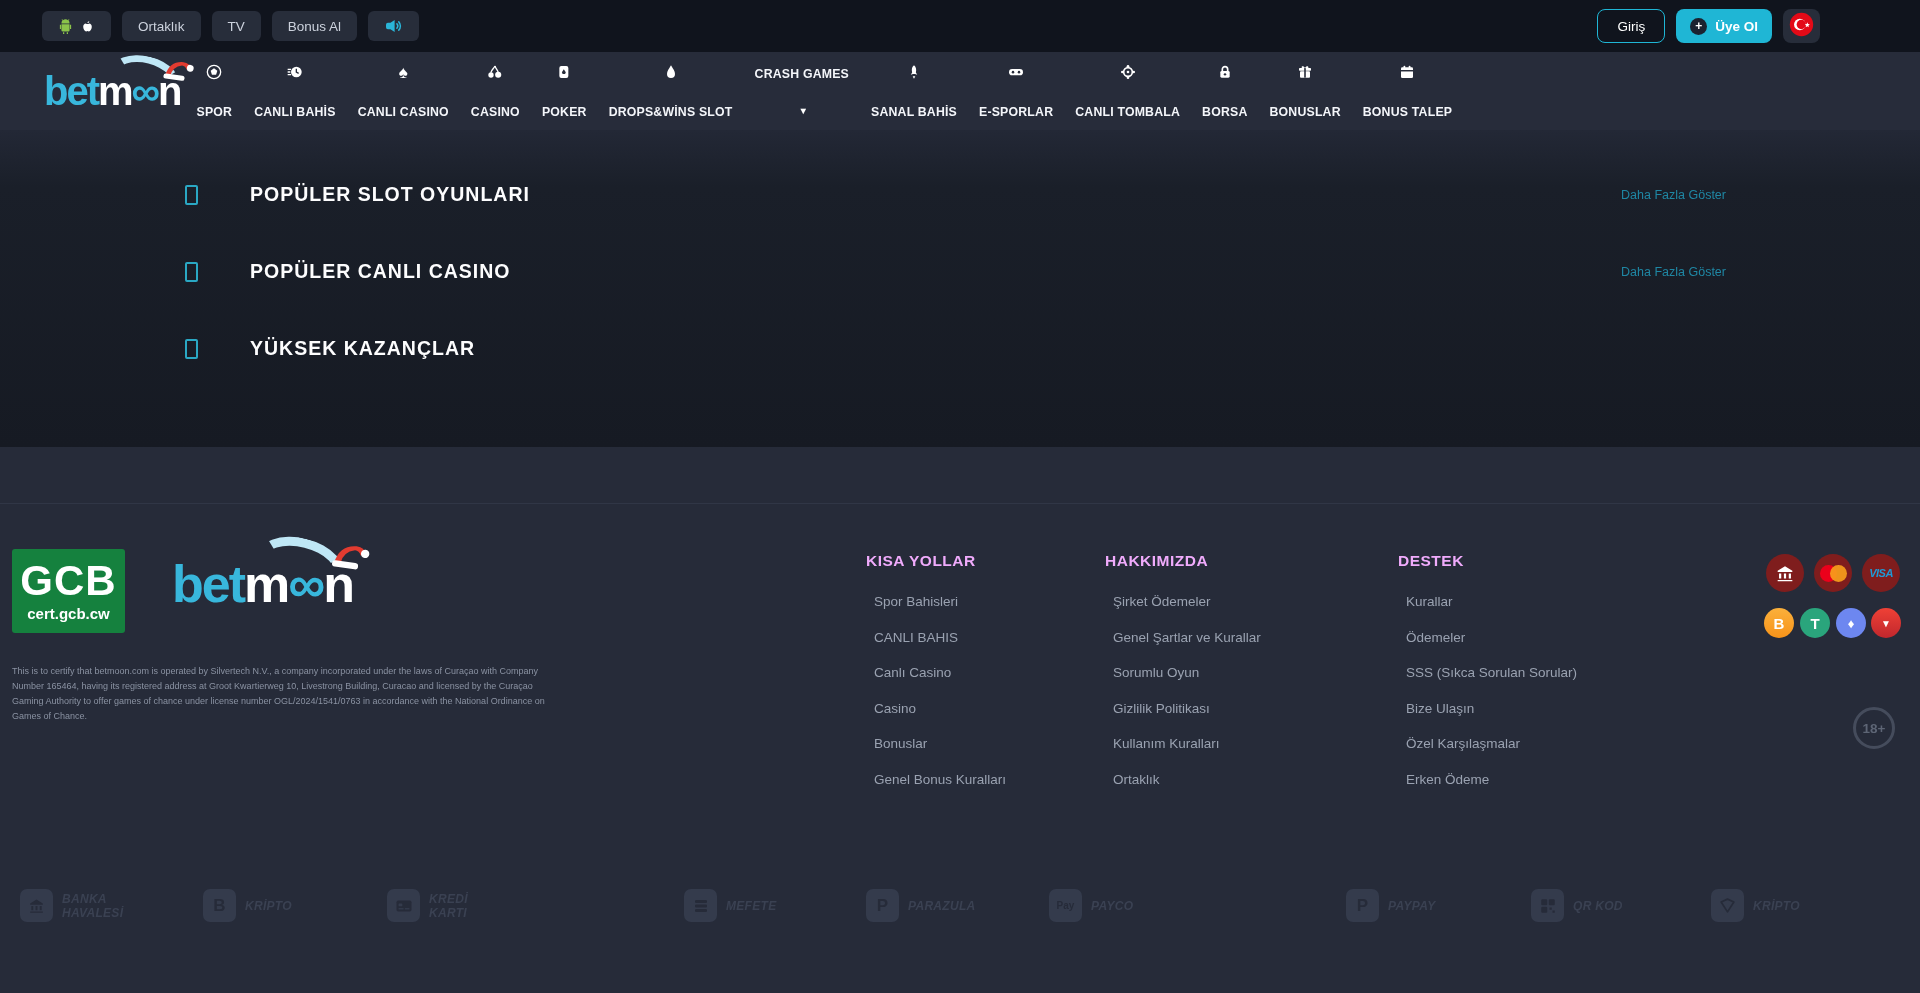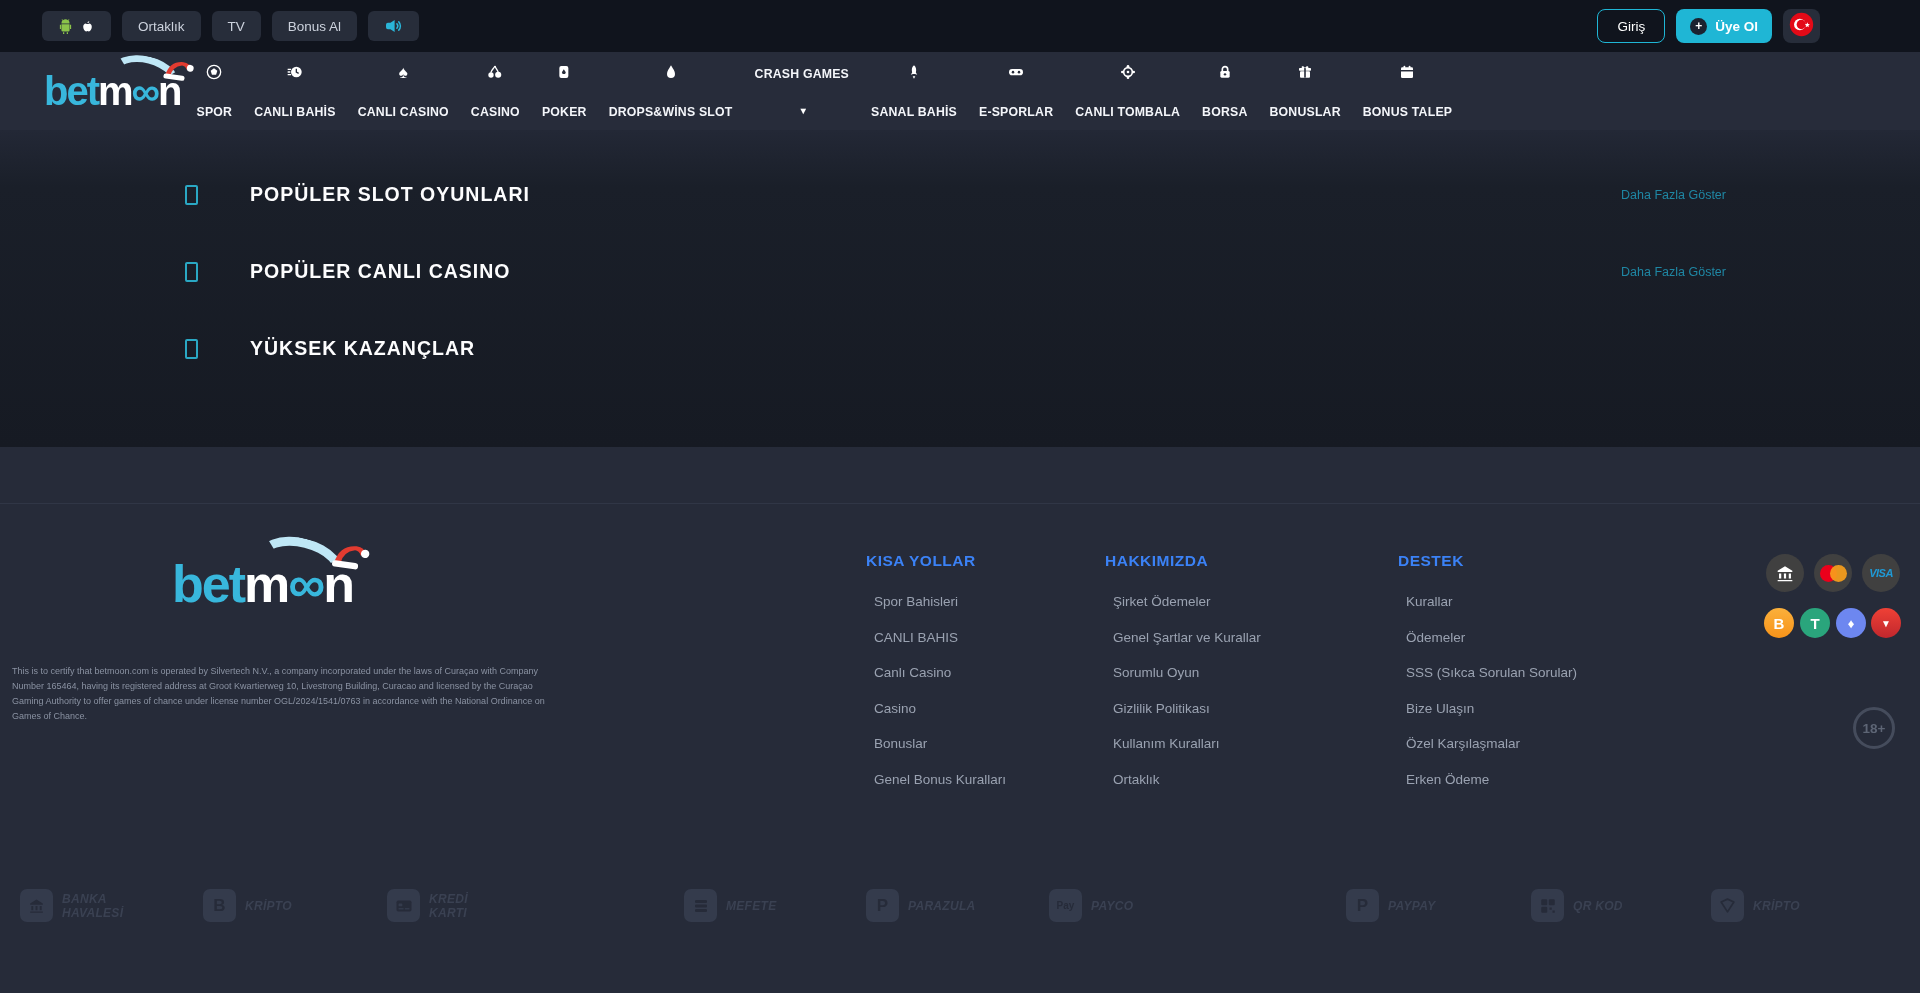--- a/index.html
+++ b/index.html
@@ -49,25 +49,25 @@
   .fmain{position:relative;height:489px;}
   .gcb{position:absolute;left:12px;top:45px;width:113px;height:84px;background:#15813e;border-radius:3px;
        display:flex;flex-direction:column;align-items:center;justify-content:center;color:#fff;cursor:pointer;}
   .gcb-t{font-size:42px;font-weight:bold;line-height:1;letter-spacing:1px;}
   .gcb-s{font-size:15px;font-weight:bold;margin-top:3px;}
   .brand-footer{position:absolute;left:172px;top:54px;font-size:52px;}
   .brand-footer .swoosh{top:-20px;left:44%;width:76px;height:44px;border-width:9px;}
   .brand-footer .hat{width:42px;height:32px;top:-18px;right:-18px;}
   .legal{position:absolute;left:12px;top:160px;width:540px;margin:0;font-size:9px;line-height:15px;color:#8a92a2;}
   .fcol{position:absolute;top:48px;}
-  .fcol h3{margin:0 0 14px;font-size:15.5px;color:#3b82f6;letter-spacing:.5px;}
+  .fcol h3{margin:0 0 14px;font-size:15.5px;color:#f0abfc;letter-spacing:.5px;}
   .fcol ul{margin:8px;padding:0;}
   .fcol li{list-style:none;line-height:35.5px;font-size:13.5px;color:#9aa2b1;cursor:pointer;}
   .pay-c{position:absolute;border-radius:50%;display:flex;align-items:center;justify-content:center;overflow:hidden;}
-  .pay-big{width:38px;height:38px;background:#404040;text-align:right;}
+  .pay-big{width:38px;height:38px;background:#7f1d1d;text-align:right;}
   .pay-sm{width:30px;height:30px;color:#fff;font-weight:bold;}
   .visa-t{font-size:11px;font-weight:bold;font-style:italic;color:#1f9ad6;letter-spacing:-.5px;}
   .mc{position:relative;width:27px;height:17px;}
   .mc i{position:absolute;top:0;width:17px;height:17px;border-radius:50%;}
   .mc .r{left:0;background:#eb001b;}
   .mc .o{left:10px;background:#f79e1b;opacity:.92;}
   .badge18{position:absolute;left:1853px;top:203px;width:42px;height:42px;box-sizing:border-box;border:3px solid #454c5c;
            border-radius:50%;display:flex;align-items:center;justify-content:center;color:#5d6575;font-weight:bold;font-size:13.5px;}
   .pm{position:absolute;top:385px;display:flex;align-items:center;gap:9px;cursor:pointer;}
   .pm-icon{width:33px;height:33px;background:#343b4c;border-radius:7px;display:flex;align-items:center;
@@ -278,20 +278,24 @@
     <div class="sec-left">
       <span class="tofu"></span>
       <h2 class="sec-title">YÜKSEK KAZANÇLAR</h2>
     </div>
   </section>
 </main>
 
 <footer class="footer">
   <div class="fband"></div>
   <div class="fmain">
+    <div class="gcb">
+      <div class="gcb-t">GCB</div>
+      <div class="gcb-s">cert.gcb.cw</div>
+    </div>
     <div class="brand brand-footer">
       <span class="swoosh"></span>
       <svg class="hat" viewBox="0 0 40 30">
           <path d="M6 23 Q9 6 25 5 Q33 5 34 11 L30 13 Q28 9 24 9 Q13 12 12 23 Z" fill="#e23b30"></path>
           <circle cx="34" cy="11" r="4" fill="#fff"></circle>
           <rect x="4" y="21" width="25" height="6" rx="3" fill="#fff"></rect>
         </svg>
       <span class="c1">bet</span><span class="cw">m</span><span class="oo">∞</span><span class="cw">n</span>
     </div>
     <p class="legal">This is to certify that betmoon.com is operated by Silvertech N.V., a company incorporated under the laws of Curaçao with Company Number 165464, having its registered address at Groot Kwartierweg 10, Livestrong Building, Curacao and licensed by the Curaçao Gaming Authority to offer games of chance under license number OGL/2024/1541/0763 in accordance with the National Ordinance on Games of Chance.</p>

